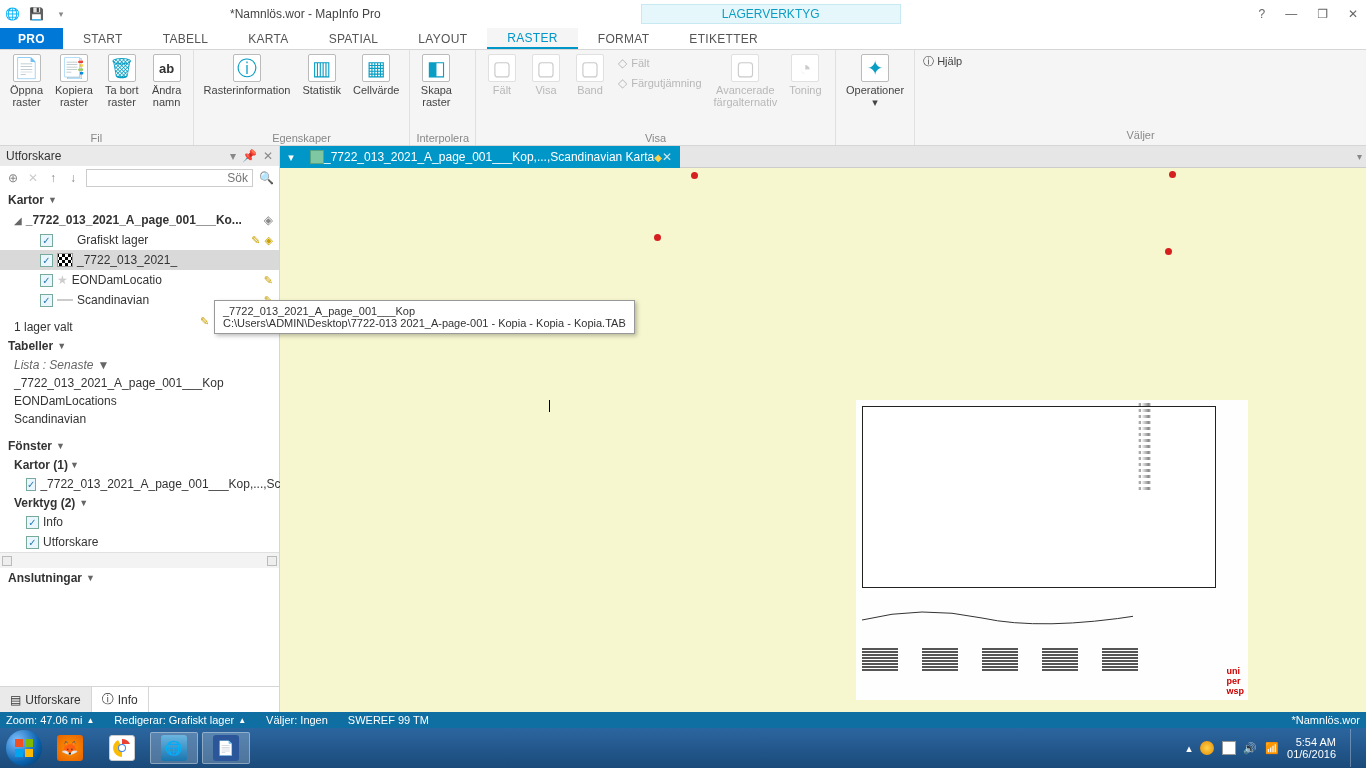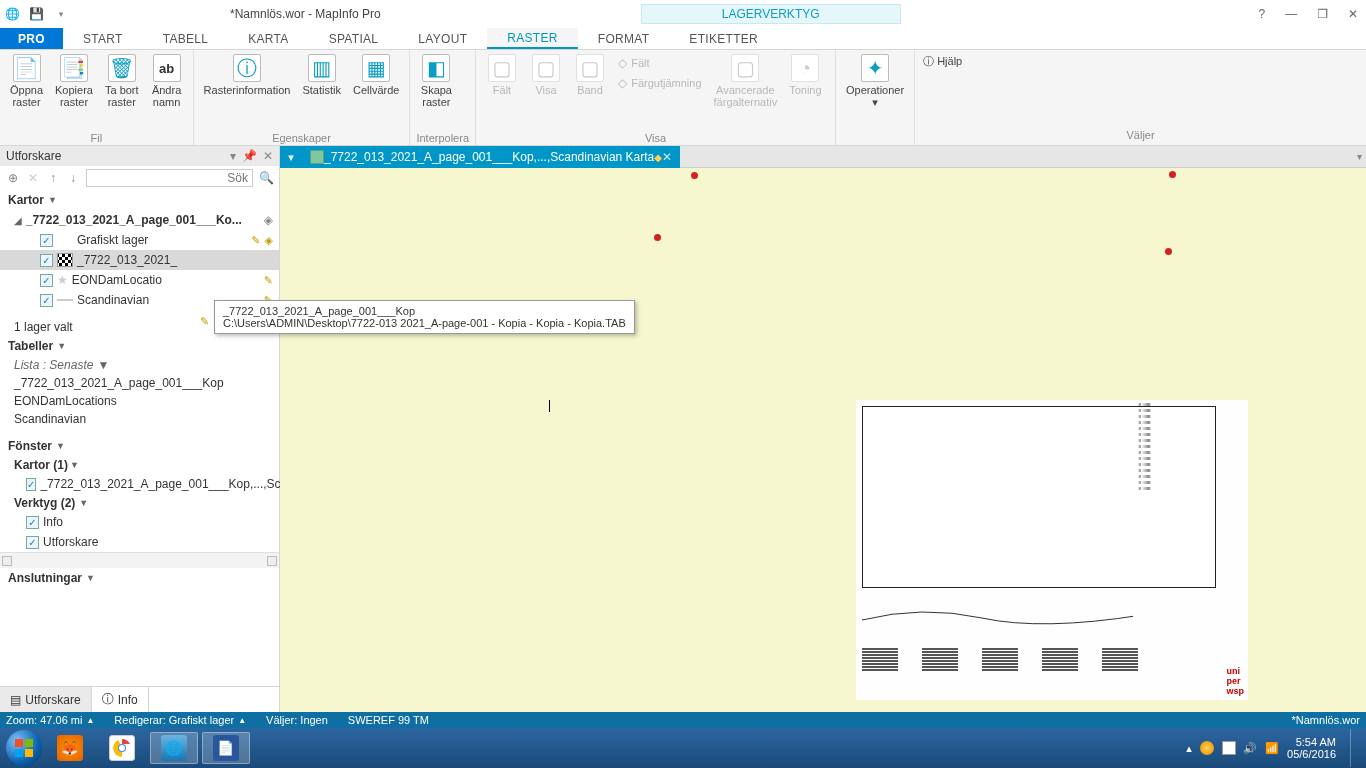--- a/index.html
+++ b/index.html
@@ -517,17 +517,17 @@
     </div>
 
   <div class="tray">
     <span>▴</span>
     <span class="tray-ic" style="background:radial-gradient(circle,#ffd24d,#e68a00);border-radius:50%"></span>
     <span class="tray-ic" style="background:#fff;border:1px solid #999"></span>
     <span>🔊</span>
     <span>📶</span>
     <div class="clock">
       <div>5:54 AM</div>
-      <div>05/6/2016</div>
+      <div>01/6/2016</div>
     </div>
     <div class="show-desktop"></div>
   </div>
 </div>
 
 </body></html>

